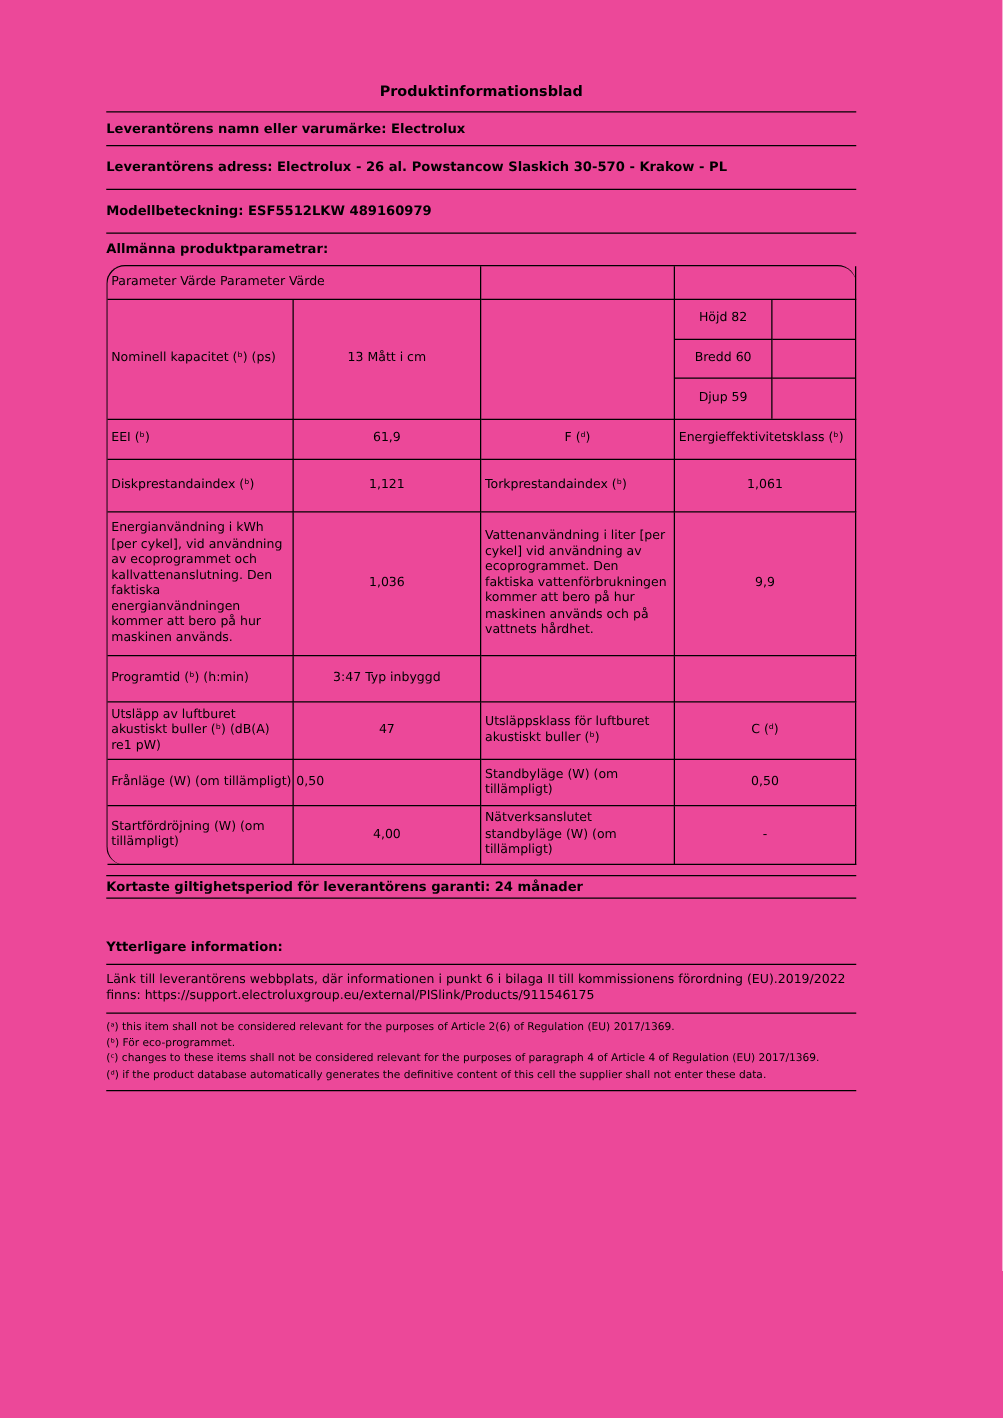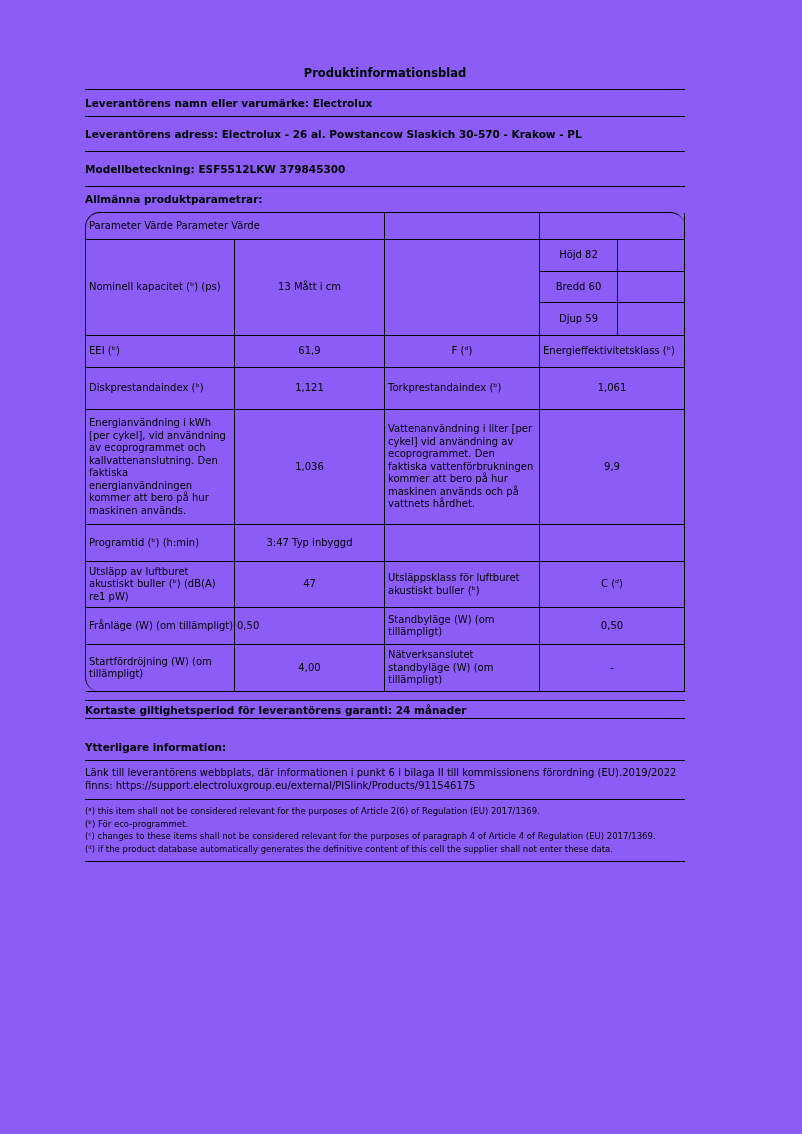--- a/index.html
+++ b/index.html
@@ -2,21 +2,21 @@
 <html><head>
 <meta charset="utf-8">
 <style>
   * { margin: 0; padding: 0; box-sizing: border-box; }
   html, body { background: #fff; }
   body {
     width: 802px; height: 1134px;
     font-family: "DejaVu Sans", "Liberation Sans", sans-serif;
     color: #000;
   }
-  .page { position: relative; width: 802px; height: 1134px; background: #8b5cf6; overflow: hidden; }
+  .page { position: relative; width: 802px; height: 1134px; background: #ec4899; overflow: hidden; }
   .content { position: absolute; left: 85px; top: 0; width: 600px; }
 
   .doc-title {
     margin-top: 66px; margin-bottom: 9px;
     text-align: center; font-weight: bold; font-size: 11.5px; line-height: 14px;
   }
 
   .info-row {
     border-top: 1px solid #000;
     display: flex; align-items: center;
@@ -54,21 +54,21 @@
 
   
   .spacer8 { height: 8px; }
   .guarantee-row {
     height: 19px;
     border-top: 1px solid #000; border-bottom: 1px solid #000;
     display: flex; align-items: center;
     font-weight: bold; font-size: 10.5px;
   }
   .addl-heading {
-    margin-top: 18px;
+    margin-top: 29px;
     padding: 3px 0 6px 0;
     border-bottom: 1px solid #000;
     font-weight: bold; font-size: 10.5px; line-height: 14px;
   }
   .link-para {
     padding: 5px 0 7px 0;
     border-bottom: 1px solid #000;
     font-size: 10px; line-height: 13px;
     word-wrap: break-word;
   }
@@ -86,21 +86,21 @@
 
     <div class="doc-title">Produktinformationsblad</div>
 
     <div class="info-row ih27">
       <span>Leverantörens namn eller varumärke: Electrolux</span>
     </div>
     <div class="info-row ih35">
       <span>Leverantörens adress: Electrolux - 26 al. Powstancow Slaskich 30-570 - Krakow - PL</span>
     </div>
     <div class="info-row ih35">
-      <span>Modellbeteckning: ESF5512LKW 379845300</span>
+      <span>Modellbeteckning: ESF5512LKW 489160979</span>
     </div>
     <div class="info-row ih26">
       <span>Allmänna produktparametrar:</span>
     </div>
 
     <div class="ptable">
 
       <div class="tr hdr rh27">
         <div class="c param">Parameter Värde Parameter Värde</div>
         <div class="c"></div>

